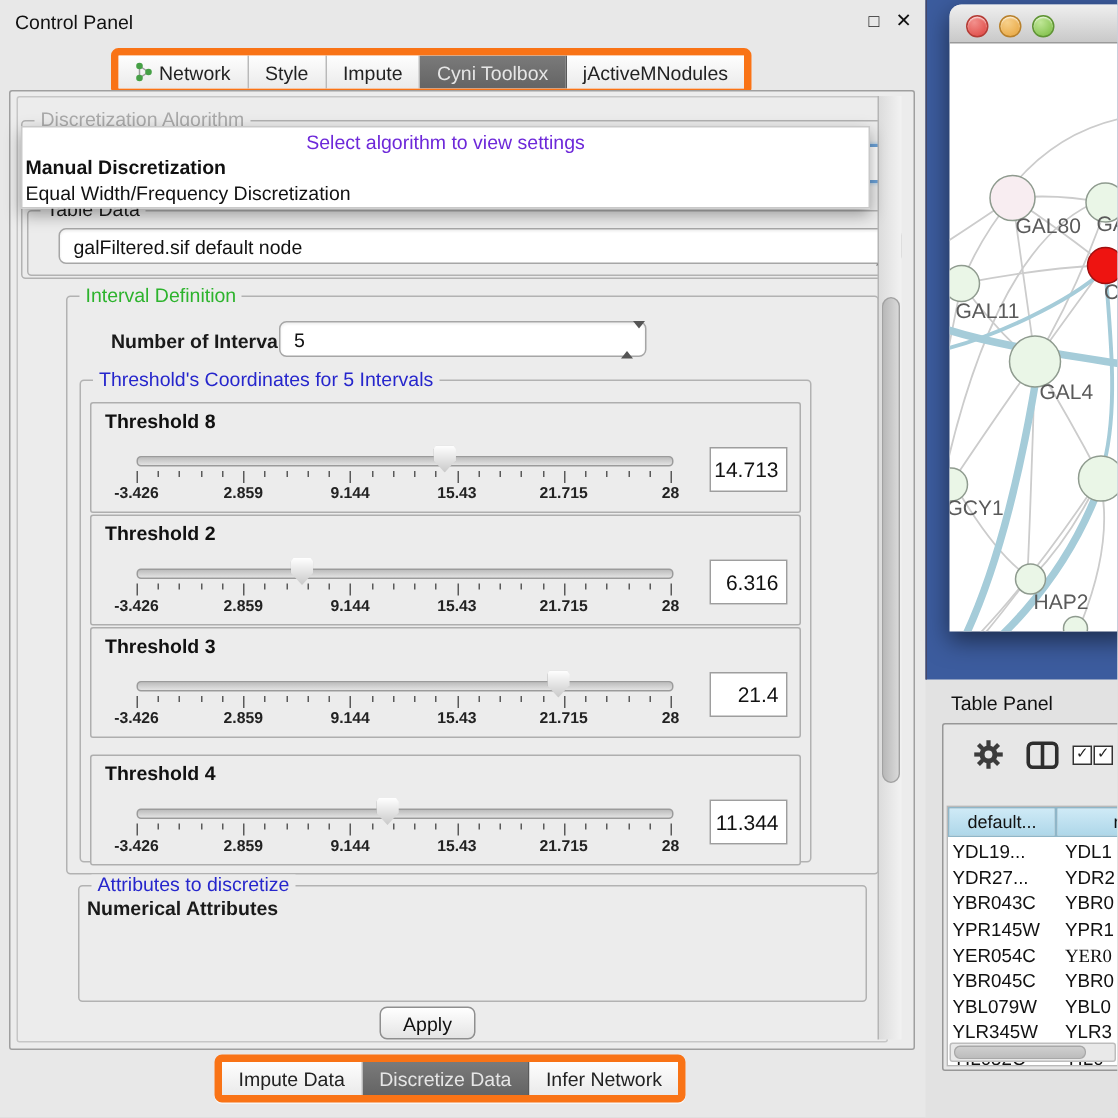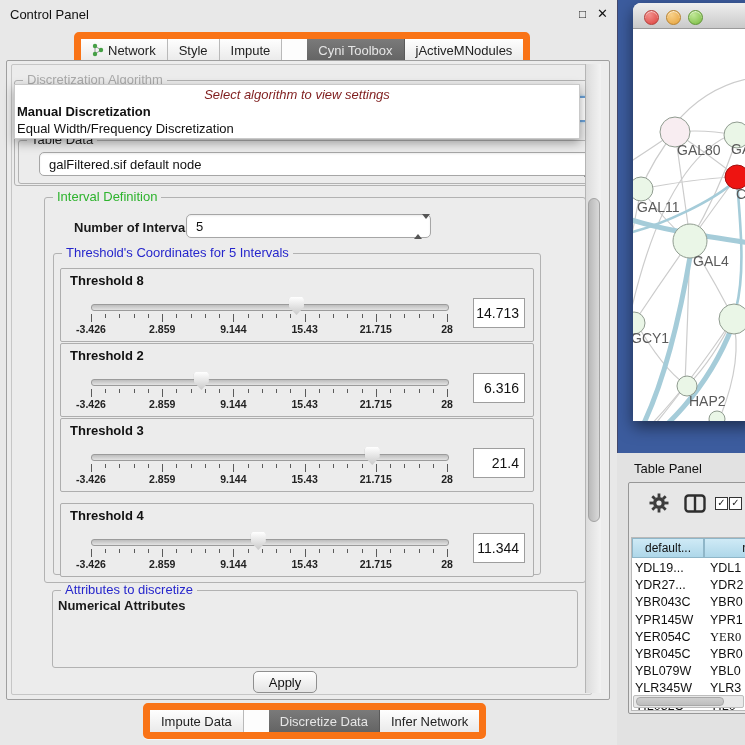--- a/index.html
+++ b/index.html
@@ -9,26 +9,26 @@
   .abs{position:absolute;}
 
   
   .control-panel{left:0;top:0;width:617px;height:745px;background:#e8e8e8;}
   .cp-title{left:10px;top:7px;font-size:13px;color:#111;}
   .cp-float{left:579px;top:7px;font-size:12px;color:#222;font-weight:bold;cursor:default;}
   .cp-close{left:597px;top:6px;font-size:13px;color:#111;font-weight:bold;cursor:default;}
 
   
   .seg-bar{display:flex;align-items:stretch;height:22px;background:#fdfdfd;
-           border:7px solid #f97316;border-radius:5px;overflow:hidden;
+           border:5px solid #f97316;border-radius:5px;overflow:hidden;
            box-shadow:0 1px 0 rgba(255,255,255,.6);}
   .seg{display:flex;align-items:center;gap:4px;padding:0 11px;font-size:13px;color:#222;
        background:linear-gradient(#fefefe,#eaeaea);border-right:1px solid #b9b9b9;cursor:default;white-space:nowrap;}
   .seg:last-child{border-right:none;}
-  .seg.selected{background:linear-gradient(#7a7a7a,#646464);color:#e6e6e6;border-right:1px solid #5a5a5a;margin-left:25px;}
+  .seg.selected{background:linear-gradient(#7a7a7a,#646464);color:#e6e6e6;border-right:1px solid #5a5a5a;}
 
   
   .outer-panel{left:6px;top:60px;width:602px;height:638px;background:#ececec;
                border:1px solid #9f9f9f;border-radius:2px;}
   .inner-line{left:11px;top:64px;width:579px;height:629px;border:1px solid #c6c6c6;border-radius:2px;}
 
   
   .scroll-v{left:585px;top:64px;width:15px;height:629px;background:linear-gradient(90deg,#dcdcdc,#f2f2f2);
             border-left:1px solid #b5b5b5;}
   .scroll-v .thumb{position:absolute;left:2px;top:134px;width:10px;height:322px;border-radius:6px;
@@ -49,21 +49,21 @@
   .combo .stepper{position:absolute;right:7px;top:4px;width:9px;height:14px;}
   .combo .stepper .up{width:0;height:0;border-left:4px solid transparent;border-right:4px solid transparent;
          border-bottom:5px solid #555;margin-bottom:3px;}
   .combo .stepper .dn{width:0;height:0;border-left:4px solid transparent;border-right:4px solid transparent;
          border-top:5px solid #555;}
   .focus-frag{border:2px solid #6ca2d8;border-radius:6px;background:#fff;box-shadow:0 0 3px #8fc0e8;}
 
   
   .popup{left:14px;top:84px;width:564px;height:53px;background:#fff;border:1px solid #c9c9c9;
          box-shadow:0 4px 10px rgba(0,0,0,.35);z-index:60;}
-  .popup .hint{height:17px;text-align:center;color:#7f1d1d;font-size:13px;padding-top:2px;font-style:italic;}
+  .popup .hint{height:17px;text-align:center;color:#6d28d9;font-size:13px;padding-top:2px;}
   .popup .item{height:17px;padding-left:2px;font-size:13px;color:#111;white-space:nowrap;}
   .popup .item.sel{font-weight:bold;}
 
   
   .thr-panel{position:absolute;left:6px;width:472px;height:72px;background:#ececec;
              border:1px solid #aeaeae;border-radius:2px;}
   .thr-label{position:absolute;left:9px;top:4px;font-weight:bold;font-size:13px;color:#111;}
   .sl-track{position:absolute;left:30px;top:35px;width:356px;height:5px;border-radius:3px;
             background:linear-gradient(#bdbdbd,#e3e3e3);border:1px solid #9b9b9b;}
   .sl-thumb{position:absolute;top:28px;width:15px;height:18px;

